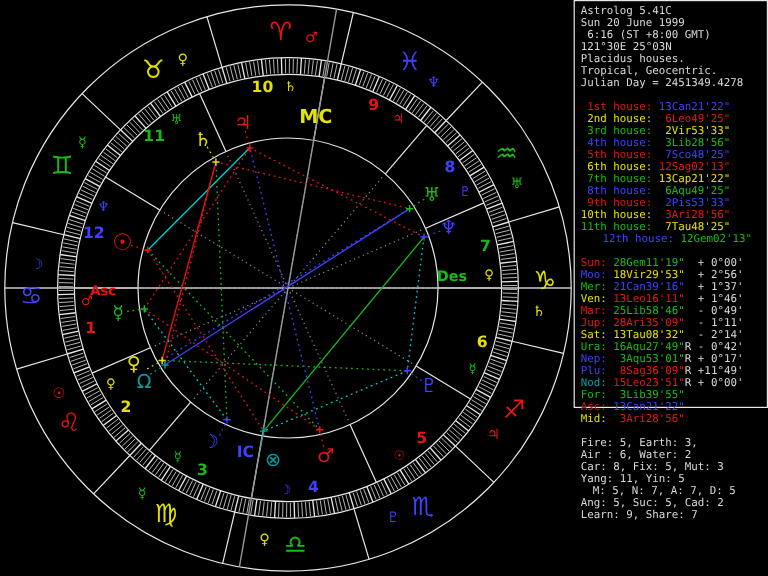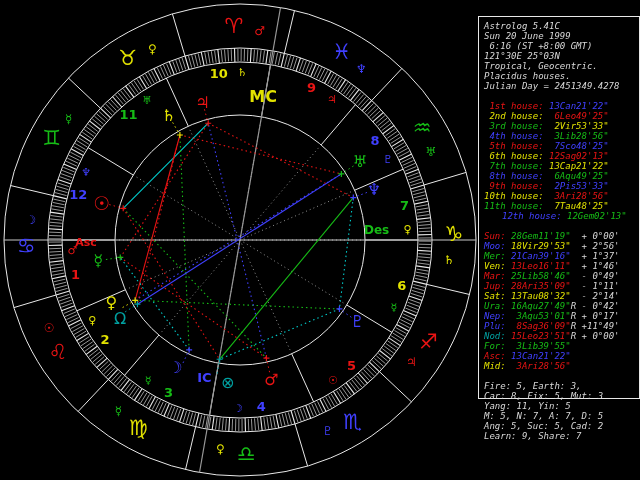--- a/index.html
+++ b/index.html
@@ -1,20 +1,20 @@
 <!DOCTYPE html>
 <html><head>
 <meta charset="utf-8">
 <style>
   html,body{margin:0;padding:0;background:#000;}
   #screen{position:relative;width:640px;height:480px;background:#000;overflow:hidden;
           font-family:"DejaVu Sans Mono",monospace;}
   #wheel{position:absolute;left:0;top:0;}
-  #panel{position:absolute;left:478px;top:16px;width:162px;height:383px;
-         border:1px solid #e8e8e8;box-sizing:border-box;background:#000;font-style:italic;}
+  #panel{position:absolute;left:478px;top:0;width:162px;height:340px;
+         border:1px solid #e8e8e8;box-sizing:border-box;background:#000;}
   #panel .ln{height:10px;line-height:10px;font-size:9px;white-space:pre;
              padding-left:5px;color:#d8d8d8;}
   #panel .pad{height:4px;}
   svg text{font-family:"DejaVu Sans",sans-serif;}
 </style>
 </head>
 <body>
 
 <div id="screen">
   <svg id="wheel" width="480" height="480">
@@ -527,22 +527,22 @@
       <text x="263.2" y="96.9" fill="#e2e200" font-size="16" font-weight="bold" text-anchor="middle" dominant-baseline="central">MC</text>
       <text x="376.6" y="230.0" fill="#16bc16" font-size="12" font-weight="bold" text-anchor="middle" dominant-baseline="central">Des</text>
       <text x="204.4" y="377.5" fill="#4040ff" font-size="13" font-weight="bold" text-anchor="middle" dominant-baseline="central">IC</text>
     </svg>
   <div id="panel">
       <div class="pad"></div>
       <div class="ln"><span style="color: rgb(216, 216, 216);">Astrolog 5.41C</span></div>
       <div class="ln"><span style="color: rgb(216, 216, 216);">Sun 20 June 1999</span></div>
       <div class="ln"><span style="color: rgb(216, 216, 216);"> 6:16 (ST +8:00 GMT)</span></div>
       <div class="ln"><span style="color: rgb(216, 216, 216);">121°30E 25°03N</span></div>
+      <div class="ln"><span style="color: rgb(216, 216, 216);">Placidus houses.</span></div>
       <div class="ln"><span style="color: rgb(216, 216, 216);">Tropical, Geocentric.</span></div>
-      <div class="ln"><span style="color: rgb(216, 216, 216);">Placidus houses.</span></div>
       <div class="ln"><span style="color: rgb(216, 216, 216);">Julian Day = 2451349.4278</span></div>
       <div class="ln"><span> </span></div>
       <div class="ln"><span style="color: rgb(232, 20, 20);"> 1st house:</span><span style="color: rgb(64, 64, 255);"> 13Can21'22"</span></div>
       <div class="ln"><span style="color: rgb(226, 226, 0);"> 2nd house:</span><span style="color: rgb(232, 20, 20);">  6Leo49'25"</span></div>
       <div class="ln"><span style="color: rgb(22, 188, 22); text-align: center;"> 3rd house:</span><span style="color: rgb(226, 226, 0);">  2Vir53'33"</span></div>
       <div class="ln"><span style="color: rgb(64, 64, 255);"> 4th house:</span><span style="color: rgb(22, 188, 22);">  3Lib28'56"</span></div>
       <div class="ln"><span style="color: rgb(232, 20, 20);"> 5th house:</span><span style="color: rgb(64, 64, 255);">  7Sco48'25"</span></div>
       <div class="ln"><span style="color: rgb(226, 226, 0);"> 6th house:</span><span style="color: rgb(232, 20, 20);"> 12Sag02'13"</span></div>
       <div class="ln"><span style="color: rgb(22, 188, 22);"> 7th house:</span><span style="color: rgb(226, 226, 0);"> 13Cap21'22"</span></div>
       <div class="ln"><span style="color: rgb(64, 64, 255);"> 8th house:</span><span style="color: rgb(22, 188, 22);">  6Aqu49'25"</span></div>
@@ -560,19 +560,20 @@
       <div class="ln"><span style="color: rgb(226, 226, 0);">Sat:</span><span style="color: rgb(226, 226, 0);"> 13Tau08'32"</span><span style="color: rgb(216, 216, 216);"> </span><span style="color: rgb(216, 216, 216);"> - 2°14'</span></div>
       <div class="ln"><span style="color: rgb(22, 188, 22);">Ura:</span><span style="color: rgb(22, 188, 22);"> 16Aqu27'49"</span><span style="color: rgb(216, 216, 216);">R</span><span style="color: rgb(216, 216, 216);"> - 0°42'</span></div>
       <div class="ln"><span style="color: rgb(64, 64, 255);">Nep:</span><span style="color: rgb(22, 188, 22);">  3Aqu53'01"</span><span style="color: rgb(216, 216, 216);">R</span><span style="color: rgb(216, 216, 216);"> + 0°17'</span></div>
       <div class="ln"><span style="color: rgb(64, 64, 255);">Plu:</span><span style="color: rgb(232, 20, 20);">  8Sag36'09"</span><span style="color: rgb(216, 216, 216);">R</span><span style="color: rgb(216, 216, 216);"> +11°49'</span></div>
       <div class="ln"><span style="color: rgb(0, 160, 160);">Nod:</span><span style="color: rgb(232, 20, 20);"> 15Leo23'51"</span><span style="color: rgb(216, 216, 216);">R</span><span style="color: rgb(216, 216, 216);"> + 0°00'</span></div>
       <div class="ln"><span style="color: rgb(22, 188, 22);">For:</span><span style="color: rgb(22, 188, 22);">  3Lib39'55"</span></div>
       <div class="ln"><span style="color: rgb(232, 20, 20);">Asc:</span><span style="color: rgb(64, 64, 255);"> 13Can21'22"</span></div>
       <div class="ln"><span style="color: rgb(226, 226, 0);">Mid:</span><span style="color: rgb(232, 20, 20);">  3Ari28'56"</span></div>
       <div class="ln"><span> </span></div>
       <div class="ln"><span style="color: rgb(216, 216, 216);">Fire: 5, Earth: 3,</span></div>
+      <div class="ln"><span style="color: rgb(216, 216, 216);">Air : 6, Water: 2</span></div>
       <div class="ln"><span style="color: rgb(216, 216, 216);">Car: 8, Fix: 5, Mut: 3</span></div>
       <div class="ln"><span style="color: rgb(216, 216, 216);">Yang: 11, Yin: 5</span></div>
-      <div class="ln"><span style="color: rgb(216, 216, 216);">M: 5, N: 7, A: 7, D: 5</span></div>
+      <div class="ln"><span style="color: rgb(216, 216, 216); margin-left: 10px;">M: 5, N: 7, A: 7, D: 5</span></div>
       <div class="ln"><span style="color: rgb(216, 216, 216);">Ang: 5, Suc: 5, Cad: 2</span></div>
       <div class="ln"><span style="color: rgb(216, 216, 216);">Learn: 9, Share: 7</span></div>
     </div>
 </div>
 
 </body></html>

